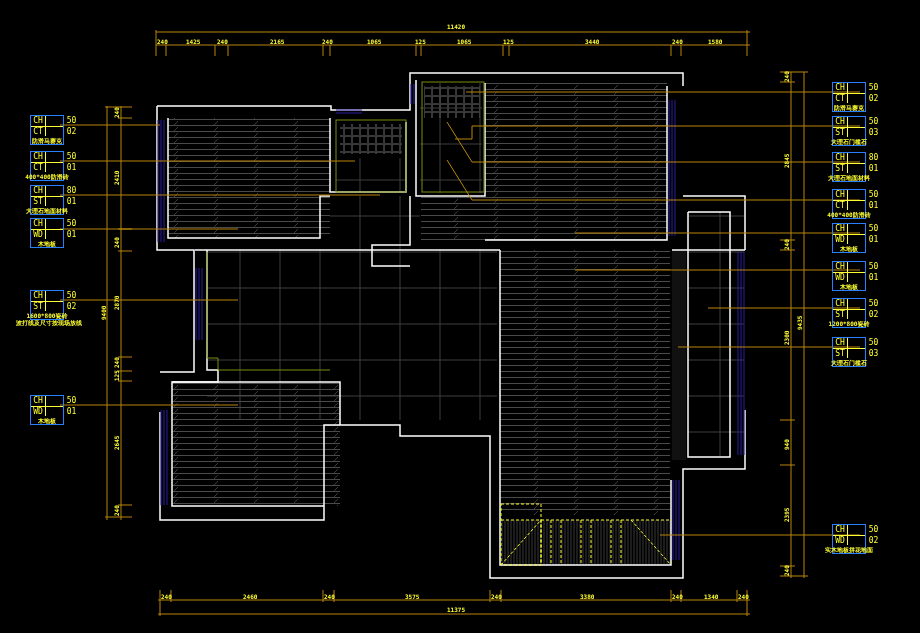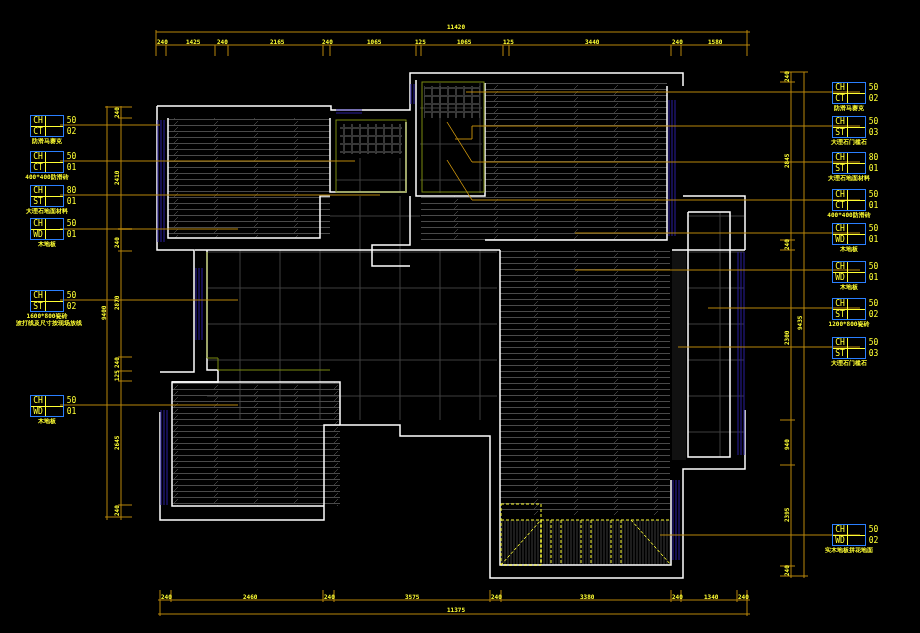--- a/index.html
+++ b/index.html
@@ -1,19 +1,19 @@
 <!DOCTYPE html>
 <html><head>
 <meta charset="utf-8">
 <style>
   html,body{margin:0;padding:0;background:#000;}
   body{width:920px;height:633px;position:relative;overflow:hidden;font-family:"DejaVu Sans Mono",monospace;}
   #cad{position:absolute;left:0;top:0;width:920px;height:633px;}
   .tag{position:absolute;width:34px;}
-  .tag .box{border:1px solid #2a7fff;width:34px;height:22px;position:relative;box-sizing:border-box;}
+  .tag .box{border:1px solid #2a7fff;width:34px;height:30px;position:relative;box-sizing:border-box;}
   .tag .cell{position:absolute;color:#ffff33;font-size:8px;line-height:10px;height:10px;text-align:center;}
   .tag .c1{left:0;width:14px;}
   .tag .c2{left:32px;width:17px;}
   .tag .r1{top:0;}
   .tag .r2{top:11px;}
   .tag .vl{position:absolute;left:14px;top:0;width:1px;height:20px;background:#ffff33;}
   .tag .hl{position:absolute;left:0;top:10px;width:32px;height:1px;background:#ffff33;}
   .tag .desc{position:absolute;top:22px;left:-14px;width:62px;text-align:center;color:#ffff33;font-size:6px;line-height:7px;white-space:nowrap;font-weight:bold;}
   .dimtxt{position:absolute;color:#ffff33;font-size:6px;line-height:6px;white-space:nowrap;font-weight:bold;}
   .vt{transform:rotate(-90deg);transform-origin:left top;}

